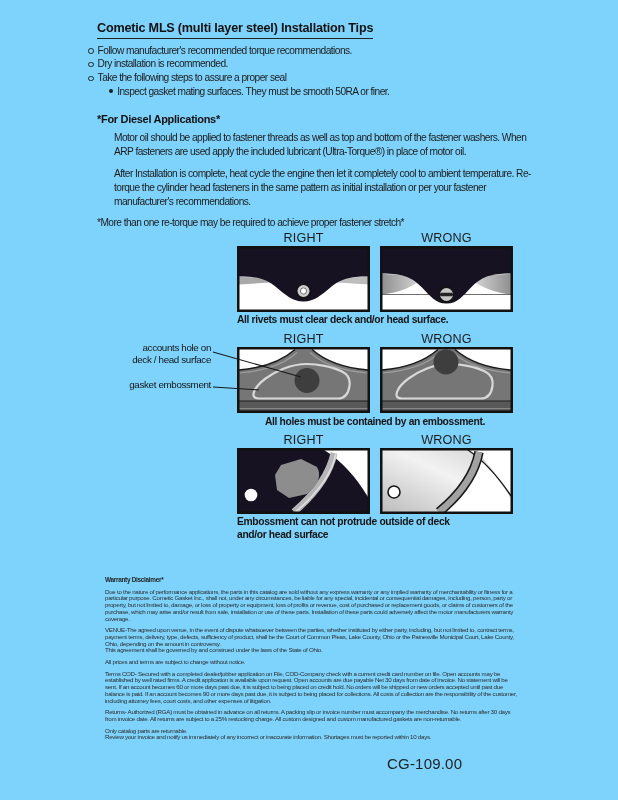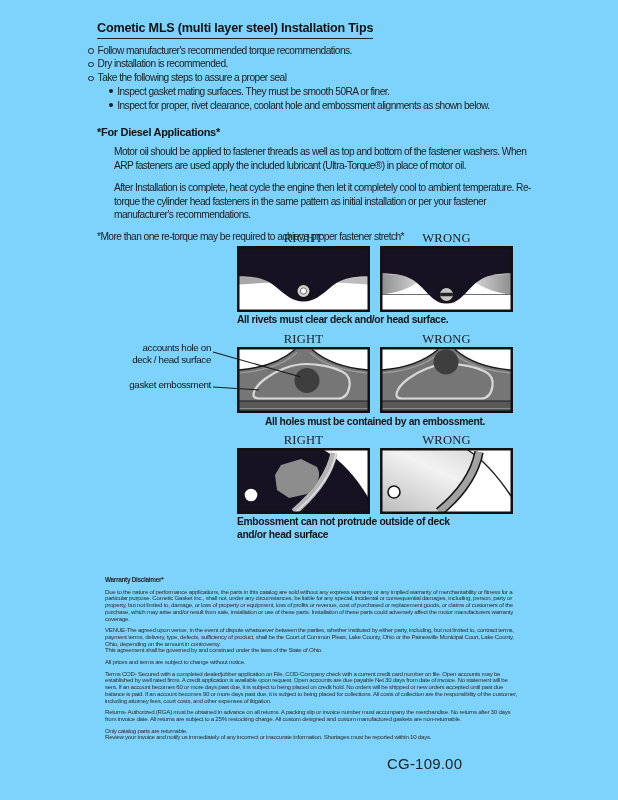--- a/index.html
+++ b/index.html
@@ -12,21 +12,21 @@
   .title{display:inline-block;margin:0 0 5px 9px;font-size:12.6px;line-height:15px;font-weight:bold;letter-spacing:-0.2px;
          border-bottom:1.6px solid #222;padding-bottom:1.5px;color:#111;}
   .brow{display:flex;align-items:flex-start;}
   .bdot{flex:0 0 auto;width:3.6px;height:3.6px;border:1px solid #222;border-radius:50%;margin:4.6px 4px 0 0;}
   .sub{margin-left:21px;}
   .sdot{flex:0 0 auto;width:4.2px;height:4.2px;background:#1c1c1c;border-radius:50%;margin:4.4px 4px 0 0;}
   .dheading{margin:14px 0 5px 9px;font-size:11px;font-weight:bold;letter-spacing:-0.3px;color:#111;}
   .dpara{margin:0 0 8px 26px;width:432px;}
   .dnote{margin:4px 0 0 9px;}
   
-  .lbl{position:absolute;width:133px;text-align:center;font-size:12.6px;letter-spacing:0.2px;color:#1b1b1b;font-family:Liberation Serif, serif;}
+  .lbl{position:absolute;width:133px;text-align:center;font-size:12.6px;letter-spacing:0.2px;color:#1b1b1b;}
   .panel{position:absolute;width:133px;height:66px;}
   .cap{position:absolute;font-weight:bold;font-size:10.3px;letter-spacing:-0.35px;color:#141414;line-height:12.6px;}
   .co{position:absolute;left:110px;width:101px;text-align:right;font-size:9.8px;line-height:11.6px;letter-spacing:-0.35px;color:#141414;}
   .overlay{position:absolute;left:0;top:0;pointer-events:none;}
   
   .warranty{position:absolute;left:105px;top:577px;width:413px;font-size:6.2px;line-height:6.7px;letter-spacing:-0.28px;color:#2d2d2d;}
   .warranty h3{margin:0 0 5px 0;font-size:6.4px;font-weight:bold;color:#1f1f1f;}
   .warranty p{margin:0 0 5px 0;white-space:pre-line;}
   .partnum{position:absolute;left:387px;top:755px;font-size:15px;letter-spacing:0.2px;color:#1f1f1f;}
 </style>
@@ -47,24 +47,20 @@
       <span>Dry installation is recommended.</span>
     </div>
     <div class="brow">
       <span class="bdot"></span>
       <span>Take the following steps to assure a proper seal</span>
     </div>
     <div class="brow sub">
       <span class="sdot"></span>
       <span>Inspect gasket mating surfaces.  They must be smooth 50RA or finer.</span>
     </div>
-    <div class="brow sub">
-      <span class="sdot"></span>
-      <span>Inspect for proper, rivet clearance, coolant hole and embossment alignments as shown below.</span>
-    </div>
 
     <h2 class="dheading">*For Diesel Applications*</h2>
     <p class="dpara">Motor oil should be applied to fastener threads as well as top and bottom of the fastener washers. When ARP fasteners are used apply the included lubricant (Ultra-Torque®) in place of motor oil.</p>
     <p class="dpara">After Installation is complete, heat cycle the engine then let it completely cool to ambient temperature. Re-torque the cylinder head fasteners in the same pattern as initial installation or per your fastener manufacturer's recommendations.</p>
     <p class="dnote">*More than one re-torque may be required to achieve proper fastener stretch*</p>
   </div>
 
   <div class="lbl" style="left:237px;top:231px;">RIGHT</div>
   <div class="lbl" style="left:380px;top:231px;">WRONG</div>
 

